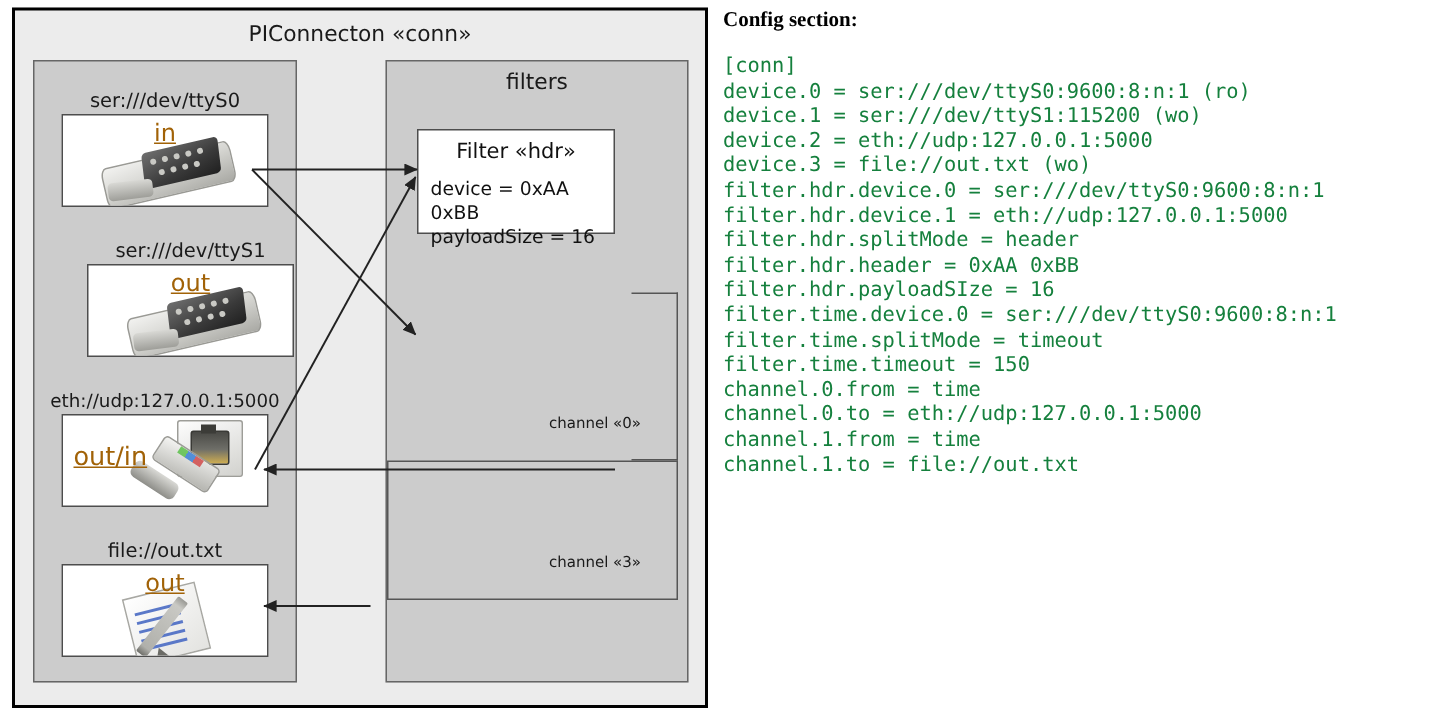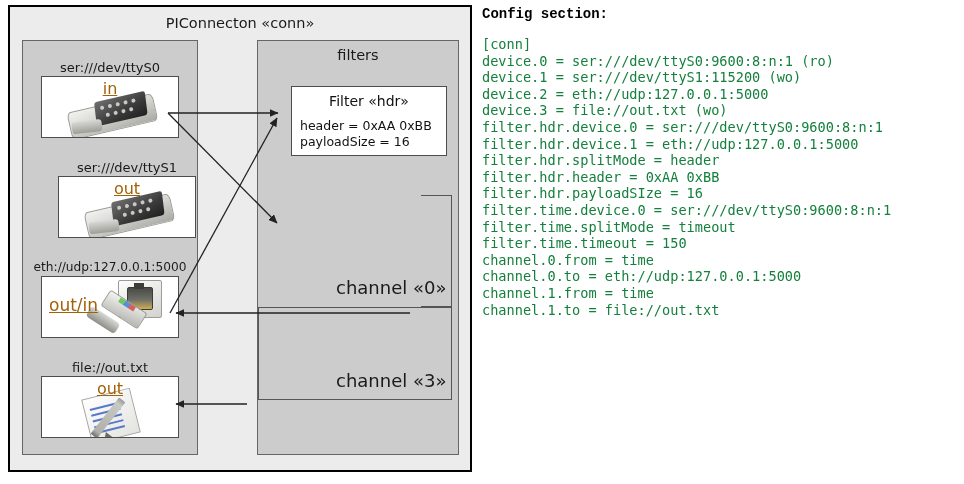--- a/index.html
+++ b/index.html
@@ -239,21 +239,21 @@
     transform: rotate(38deg);
   }
 
   
   .filter-box {
     position: absolute;
     background: #ffffff;
     border: 1.5px solid #4d4d4d;
     box-sizing: border-box;
   }
-  #filter-hdr  { left: 33px; top: 45px; width: 156px; height: 70px; }
+  #filter-hdr  { left: 20px; top: 45px; width: 132px; height: 70px; }
   #filter-time { left: 33px; top: 159px; width: 135px; height: 75px; }
   .filter-title {
     text-align: center;
     font-size: 14px;
     color: #111111;
     margin-top: 6px;
   }
   .filter-props {
     margin-top: 9px;
     padding-left: 8px;
@@ -264,37 +264,38 @@
 
   
   .channel-box {
     position: absolute;
     border: 1.5px solid #555555;
     box-sizing: border-box;
     background: transparent;
   }
   .channel-label {
     position: absolute;
-    font-size: 18px;
+    font-size: 10px;
     color: #1a1a1a;
     white-space: nowrap;
+    margin-left: 30px;
   }
 
   
   #wires { position: absolute; left: 0; top: 0; width: 964px; height: 484px; pointer-events: none; }
 
   
   #config-section {
     position: absolute;
     left: 482px;
     top: 6px;
     width: 478px;
   }
   #config-heading {
-    font-family: Liberation Mono, monospace;
+    font-family: Liberation Serif, serif;
     font-weight: bold;
     font-size: 14px;
     color: #000000;
     margin-bottom: 14px;
   }
   #config-listing {
     font-family: "DejaVu Sans Mono", monospace;
     font-size: 13.6px;
     line-height: 16.6px;
     color: #15803d;
@@ -389,21 +390,21 @@
       </div>
     </div>
   </div>
 
   <div class="panel" id="filters-panel">
     <div class="panel-title">filters</div>
 
     <div class="filter-box" id="filter-hdr">
       <div class="filter-title">Filter «hdr»</div>
       <div class="filter-props">
-        <div>header = 0xAA 0xBB</div>
+        <div>device = 0xAA 0xBB</div>
         <div>payloadSize = 16</div>
       </div>
     </div>
 
 
     <div class="channel-box" style="left:163px;top:154px;width:31px;height:112px;border-right:1.5px solid #555;border-top:1.5px solid #555;border-bottom:1.5px solid #555;border-left:none;"></div>
     <div class="channel-label" style="left:78px;top:236px;">channel «0»</div>
 
     <div class="channel-box" style="left:0px;top:266px;width:194px;height:93px;"></div>
     <div class="channel-label" style="left:78px;top:329px;">channel «3»</div>

